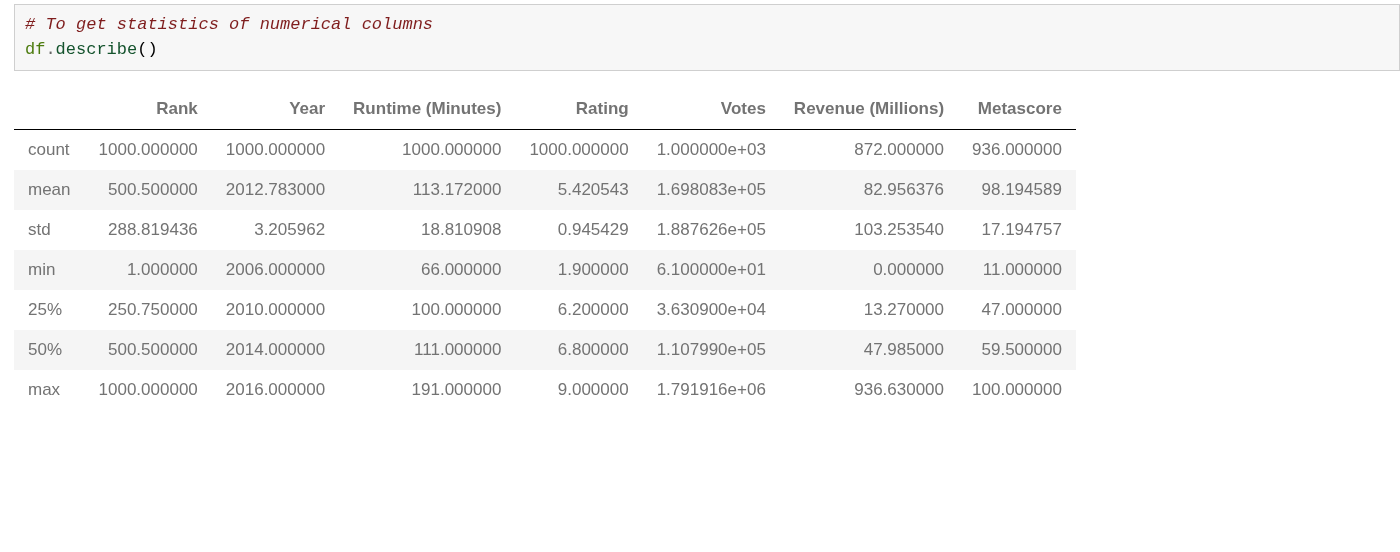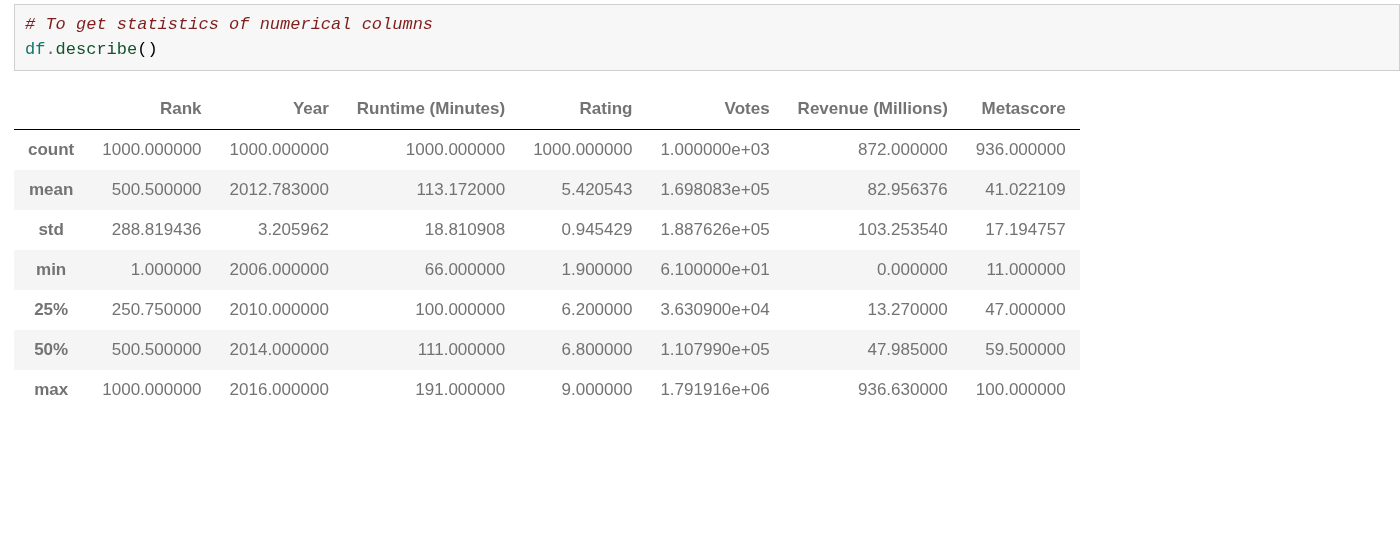--- a/index.html
+++ b/index.html
@@ -17,21 +17,21 @@
     background: #f7f7f7;
     border: 1px solid #cfcfcf;
     padding: 8px 10px;
     margin: 4px 0 18px 14px;
     font-family: "SFMono-Regular", Consolas, "Liberation Mono", Menlo, monospace;
     font-size: 17px;
     line-height: 1.45;
     white-space: pre;
   }
   .tok-comment { color: #7f1d1d; font-style: italic; }
-  .tok-name    { color: #0f766e; }
+  .tok-name    { color: #4d7c0f; }
   .tok-op      { color: #666; }
   .tok-call    { color: #14532d; }
   .tok-paren   { color: #000; }
 
   .output-wrap {
     margin-left: 14px;
     overflow-x: auto;
   }
   table.describe {
     border-collapse: collapse;
@@ -47,22 +47,22 @@
     border: none;
   }
   table.describe thead th {
     font-weight: 700;
     border-bottom: 1px solid #000;
   }
   table.describe thead th:first-child {
     
   }
   table.describe tbody th {
-    font-weight: 700;
-    text-align: center;
+    font-weight: 400;
+    text-align: left;
   }
   table.describe tbody tr:nth-child(even) {
     background: #f5f5f5;
   }
 </style>
 </head>
 <body>
 
 <div class="notebook-cell">
 
@@ -95,21 +95,21 @@
           <td>936.000000</td>
         </tr>
         <tr>
           <th>mean</th>
           <td>500.500000</td>
           <td>2012.783000</td>
           <td>113.172000</td>
           <td>5.420543</td>
           <td>1.698083e+05</td>
           <td>82.956376</td>
-          <td>41.022109</td>
+          <td>98.194589</td>
         </tr>
         <tr>
           <th>std</th>
           <td>288.819436</td>
           <td>3.205962</td>
           <td>18.810908</td>
           <td>0.945429</td>
           <td>1.887626e+05</td>
           <td>103.253540</td>
           <td>17.194757</td>

